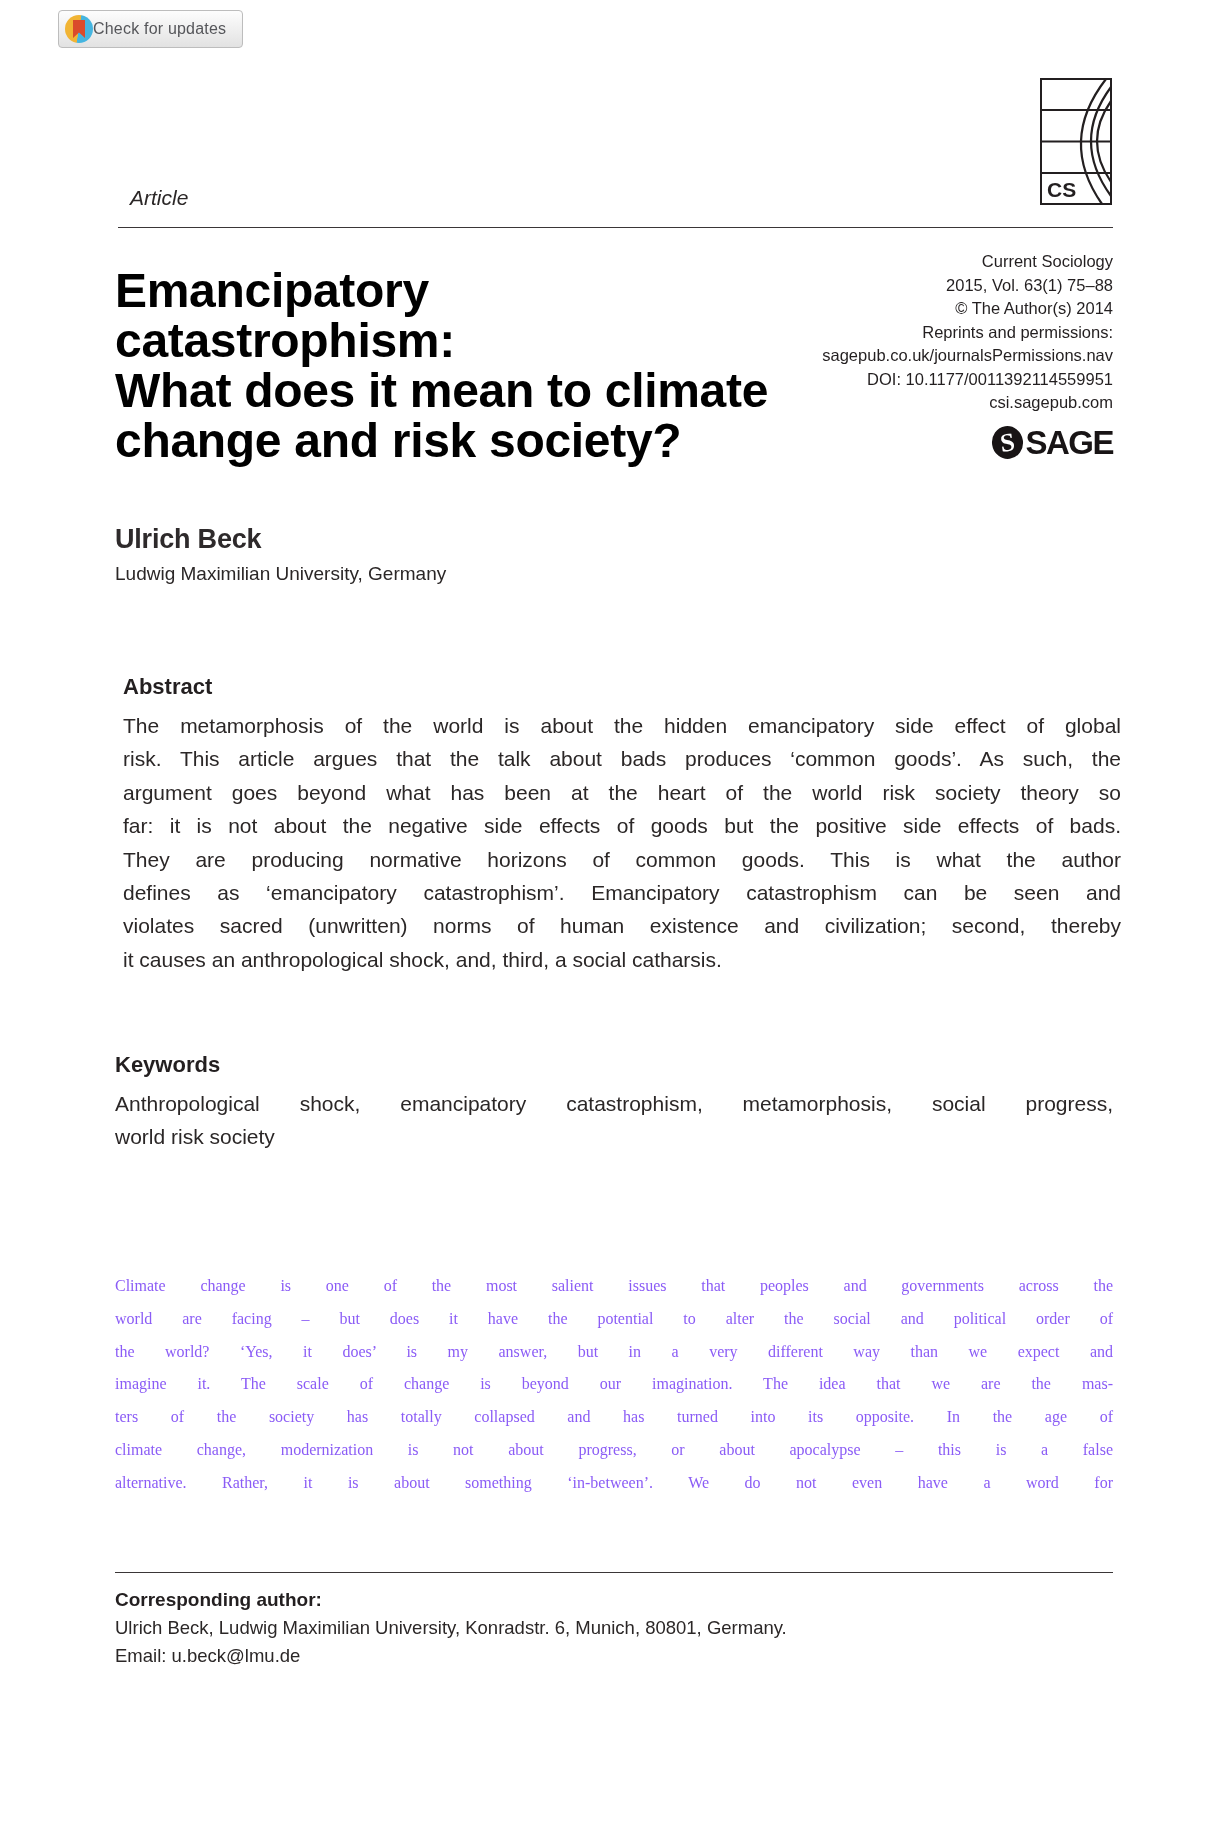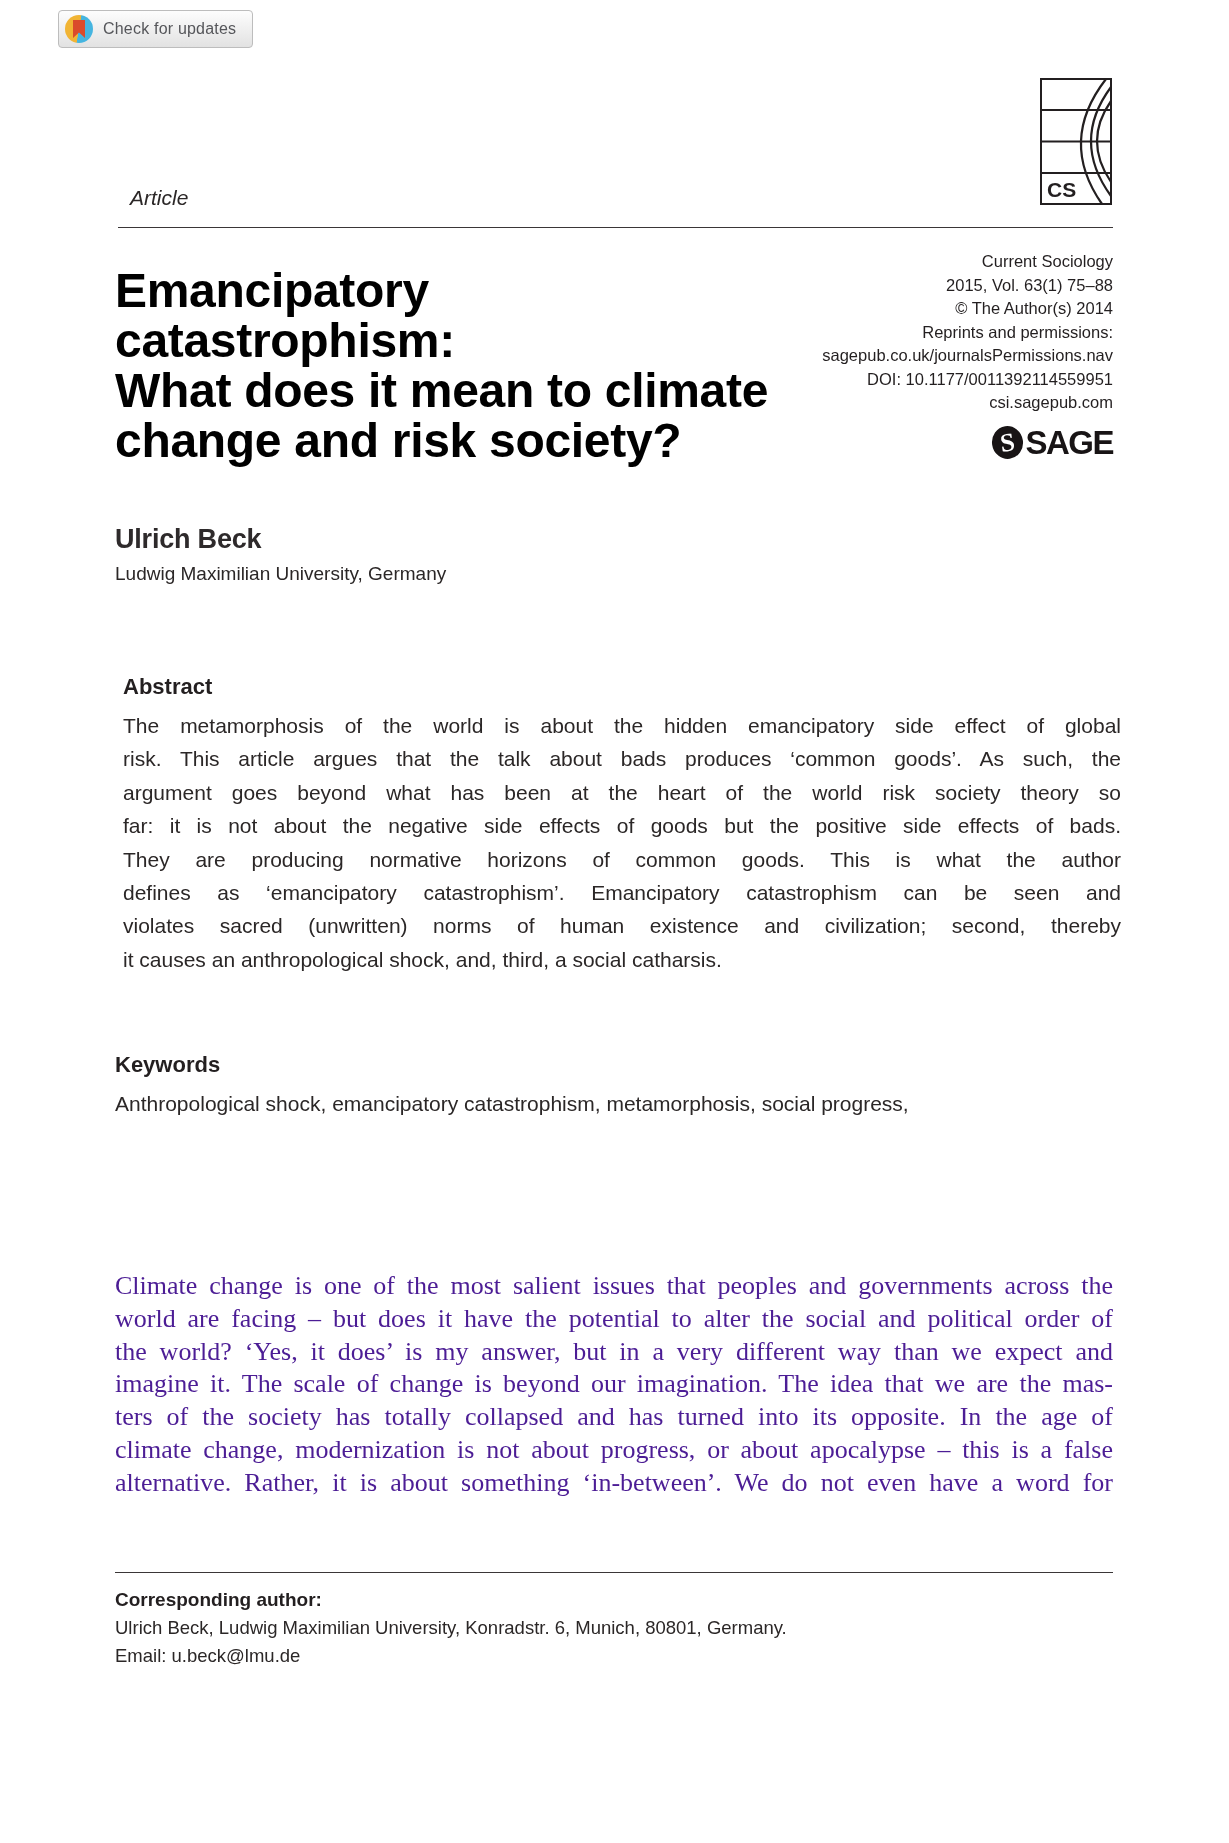--- a/index.html
+++ b/index.html
@@ -11,21 +11,21 @@
     background: #ffffff;
     font-family: "Liberation Sans", sans-serif;
     color: #231f20;
     overflow: hidden;
   }
 
   
   .crossmark {
     position: absolute;
     left: 58px; top: 10px;
-    display: flex; align-items: center; gap: 10px;
+    display: flex; align-items: center; 
     height: 38px;
     padding: 4px 16px 4px 6px;
     background: linear-gradient(#fdfdfd, #e2e2e2);
     border: 1px solid #bdbdbd;
     border-radius: 4px;
     cursor: pointer;
   }
   .cm-icon {
     position: relative;
     width: 28px; height: 28px; border-radius: 50%;
@@ -105,21 +105,21 @@
   .abstract-block { position: absolute; left: 123px; top: 674px; width: 998px; }
   .keywords-block { position: absolute; left: 115px; top: 1052px; width: 998px; }
 
   
   .body-block {
     position: absolute; left: 115px; top: 1270px; width: 998px;
     font-family: "Liberation Serif", serif;
   }
   .body-block .line {
     font-family: "Liberation Serif", serif;
-    font-size: 26px; line-height: 32.8px; color: #4c1d95;
+    font-size: 16px; line-height: 32.8px; color: #8b5cf6;
     text-align: justify; text-align-last: justify;
   }
 
   
   .footer-block { position: absolute; left: 115px; top: 1572px; width: 998px; }
   .rule-footer { width: 998px; height: 1px; background: #3a3637; }
   .footer-heading { margin-top: 13px; font-size: 19px; font-weight: bold; color: #231f20; line-height: 28px; }
   .footer-line { font-size: 18.5px; color: #2b2727; line-height: 28px; }
 </style>
 </head>
@@ -188,20 +188,21 @@
         <div class="line">defines as ‘emancipatory catastrophism’. Emancipatory catastrophism can be seen and</div>
         <div class="line">violates sacred (unwritten) norms of human existence and civilization; second, thereby</div>
         <div class="line">it causes an anthropological shock, and, third, a social catharsis.</div>
       </div>
   </div>
 
   <div class="keywords-block">
     <div class="section-heading">Keywords</div>
     <div class="sans-lines endleft">
         <div class="line">Anthropological shock, emancipatory catastrophism, metamorphosis, social progress,</div>
+        <div class="line">world risk society</div>
       </div>
   </div>
 
   <div class="body-block">
       <div class="line">Climate change is one of the most salient issues that peoples and governments across the</div>
       <div class="line">world are facing – but does it have the potential to alter the social and political order of</div>
       <div class="line">the world? ‘Yes, it does’ is my answer, but in a very different way than we expect and</div>
       <div class="line">imagine it. The scale of change is beyond our imagination. The idea that we are the mas-</div>
       <div class="line">ters of the society has totally collapsed and has turned into its opposite. In the age of</div>
       <div class="line">climate change, modernization is not about progress, or about apocalypse – this is a false</div>

